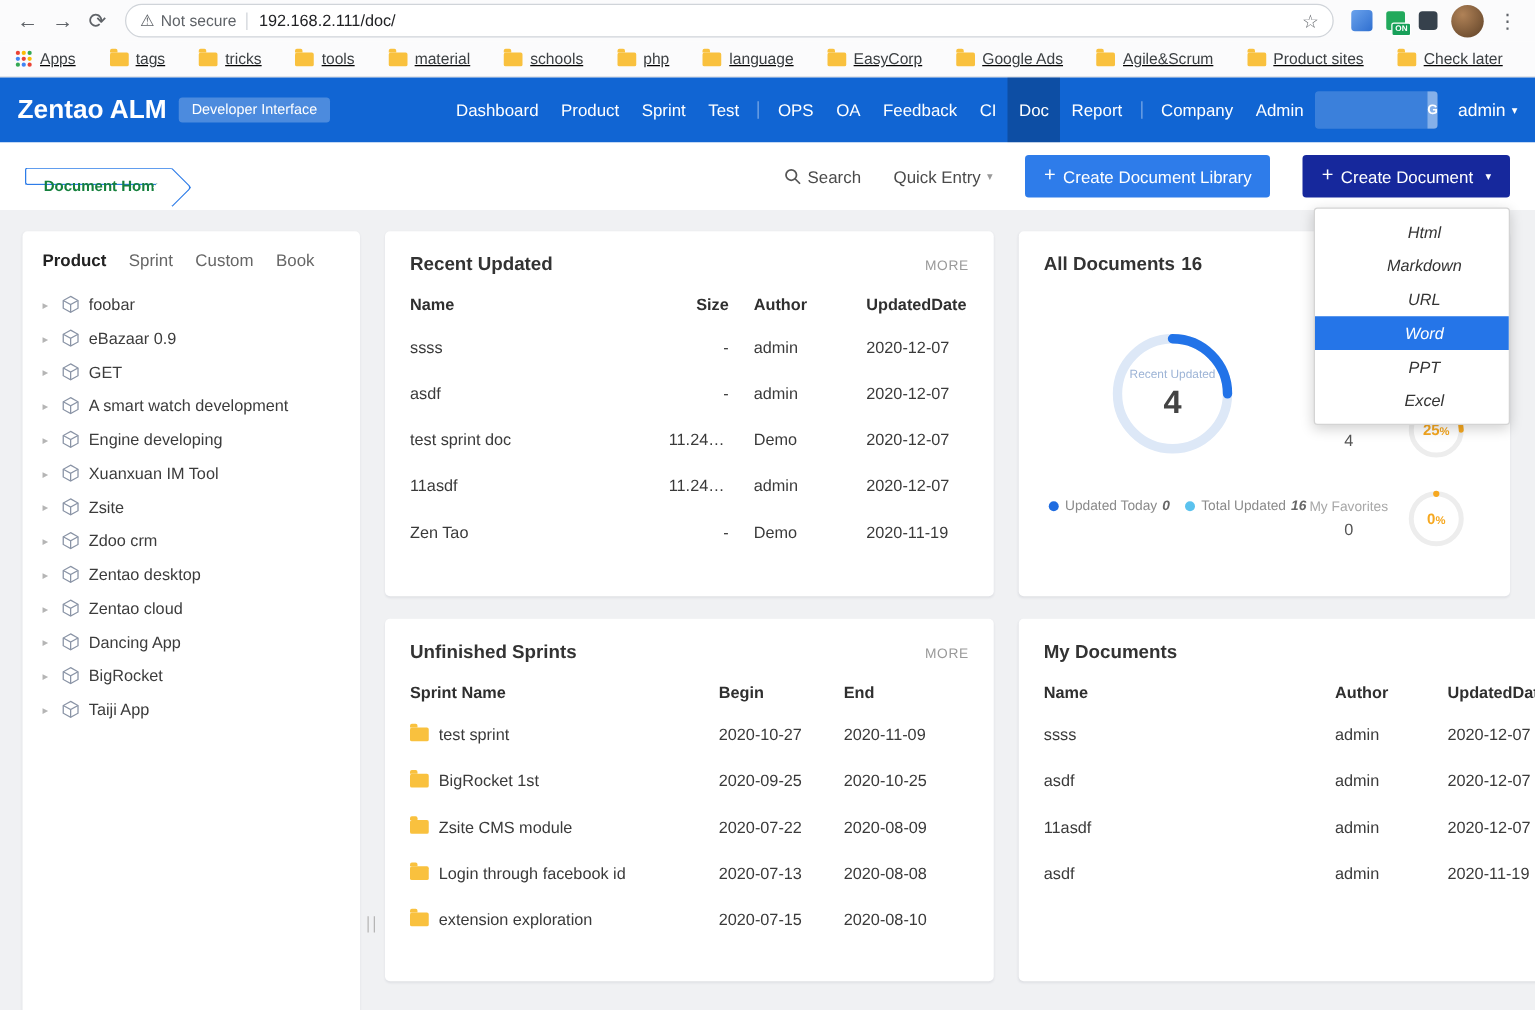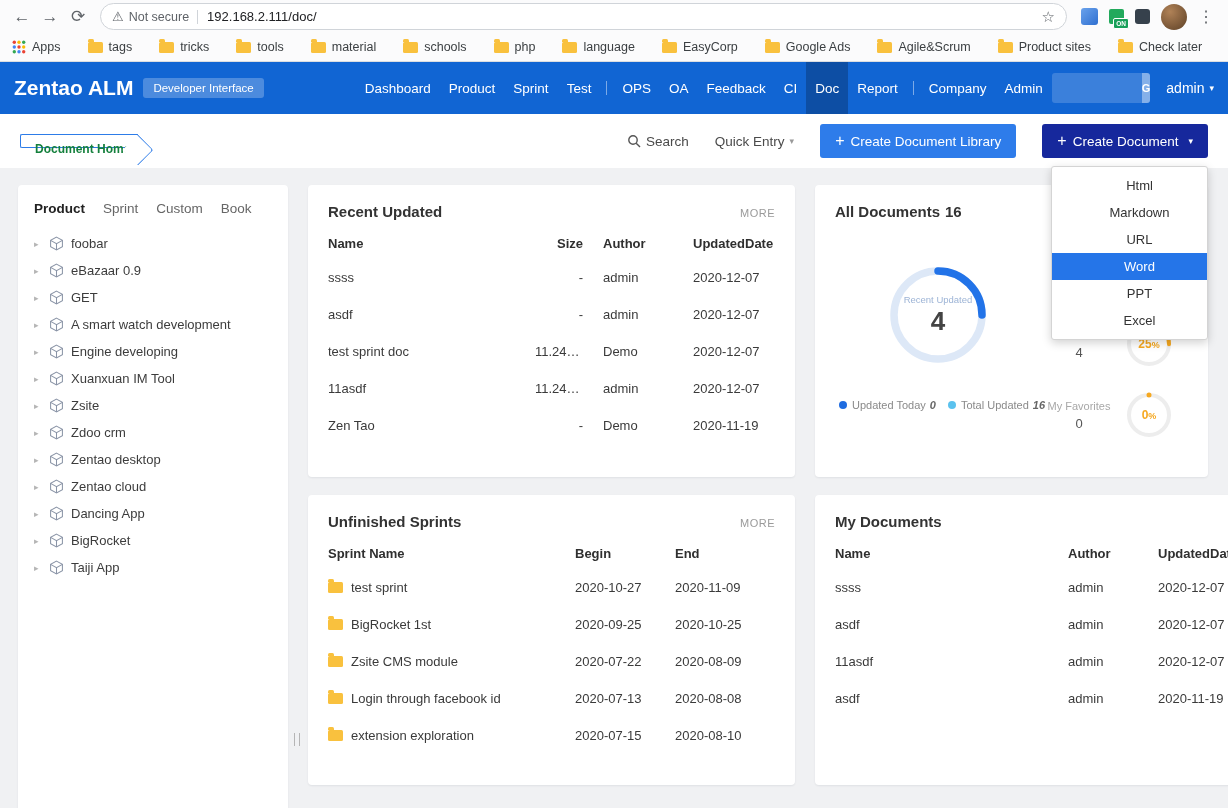--- a/index.html
+++ b/index.html
@@ -18,21 +18,21 @@
   .ext-area { display:flex; align-items:center; gap:11px; margin:0 6px; }
   .ext-blue { width:17px; height:17px; border-radius:3px; background:linear-gradient(135deg,#6aa2ec,#2f6fd0); cursor:pointer; }
   .ext-green { width:15px; height:15px; border-radius:2px; background:#22a95c; position:relative; cursor:pointer; }
   .on-badge { position:absolute; bottom:-5px; right:-5px; background:#18a05a; color:#fff; font-size:6.5px; font-weight:bold; padding:1px 2px; border-radius:2px; border:1px solid #fff; }
   .ext-dark { width:15px; height:15px; border-radius:3px; background:#36414c; cursor:pointer; }
   .avatar { width:26px; height:26px; border-radius:50%; background:radial-gradient(circle at 35% 30%, #b08257, #5d4026); cursor:pointer; }
   .menu-icon { color:#5f6368; font-size:16px; width:16px; text-align:center; cursor:pointer; }
 
   
   .bookmarks-bar { height:29px; background:#fbfbfc; border-bottom:1px solid #dcdee1; display:flex; align-items:center; padding:0 12px; }
-  .bm-item { display:flex; align-items:center; gap:6px; margin-right:27px; cursor:pointer; }
+  .bm-item { display:flex; align-items:center; gap:6px; margin-right:27px; cursor:pointer;text-decoration:underline; }
   .bm-label { font-size:12.5px; color:#3c4043; white-space:nowrap; }
   .folder { width:15px; height:11px; background:#f9c13e; border-radius:1.5px; position:relative; flex:0 0 auto; }
   .folder::before { content:''; position:absolute; top:-3px; left:0; width:6px; height:3px; background:#f9c13e; border-radius:1.5px 1.5px 0 0; }
 
   
   .navbar { height:52px; background:#1165d3; display:flex; align-items:center; padding:0 14px; color:#fff; }
   .logo { font-size:21px; font-weight:bold; cursor:pointer; white-space:nowrap; }
   .nav-badge { background:rgba(255,255,255,.25); font-size:11.5px; padding:4px 10px; border-radius:3px; margin-left:10px; white-space:nowrap; }
   .nav-items { display:flex; align-items:stretch; height:52px; margin-left:92px; }
   .nav-item { display:flex; align-items:center; padding:0 9px; font-size:13.5px; color:#fff; cursor:pointer; text-decoration:none; white-space:nowrap; }
@@ -53,21 +53,21 @@
   .quick-entry { display:flex; align-items:center; gap:5px; color:#4a4a4a; font-size:13.5px; cursor:pointer; }
   .quick-entry .caret { color:#999; }
   .btn { display:flex; align-items:center; gap:6px; height:34px; padding:0 15px; border-radius:3px; color:#fff; font-size:13.5px; cursor:pointer; border:none; white-space:nowrap; }
   .btn-lib { background:#2e7cea; }
   .btn-doc { background:#16289c; position:relative; }
   .plus { font-size:16px; font-weight:normal; line-height:1; }
   .btn .caret { margin-left:4px; }
 
   
   .create-dropdown { position:absolute; right:0; top:42px; width:157px; background:#fff; border:1px solid #d4d4d4; border-radius:3px; box-shadow:0 3px 10px rgba(0,0,0,.18); padding:5px 0; z-index:60; }
-  .dd-item { height:27px; line-height:27px; padding-left:20px; font-size:13px; color:#333; cursor:pointer; }
+  .dd-item { height:27px; line-height:27px; padding-left:20px; font-size:13px; color:#333; cursor:pointer;font-style:italic; }
   .dd-item.selected { background:#2575e8; color:#fff; }
 
   
   .content { position:absolute; top:168px; left:0; right:0; bottom:0; background:#f0f1f3; }
   .card { position:absolute; background:#fff; border-radius:4px; box-shadow:0 1px 2px rgba(30,40,60,.08); }
   .sidebar-card { left:18px; top:17px; width:270px; bottom:0; border-radius:4px 4px 0 0; }
   .card-recent  { left:308px; top:17px;  width:487px; height:292px; }
   .card-alldocs { left:815px; top:17px;  width:393px; height:292px; }
   .card-sprints { left:308px; top:327px; width:487px; height:290px; }
   .card-mydocs  { left:815px; top:327px; width:468px; height:290px; }

